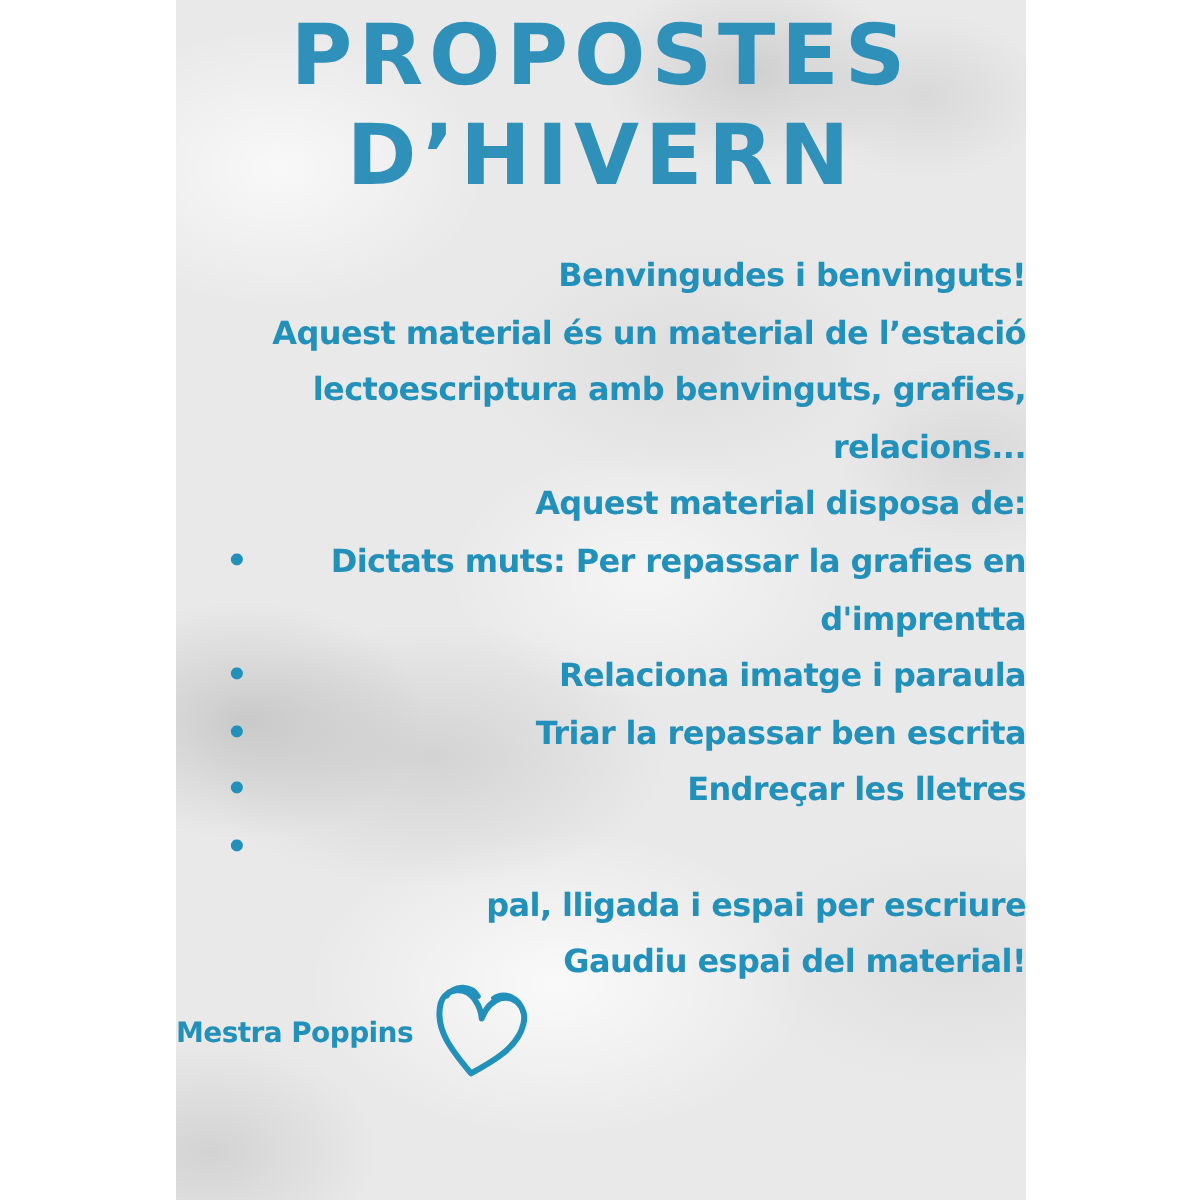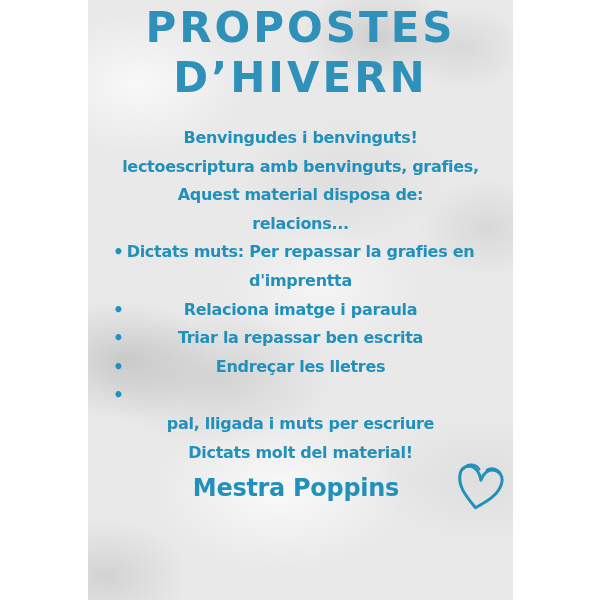--- a/index.html
+++ b/index.html
@@ -47,45 +47,43 @@
     line-height: 50px;
     letter-spacing: 3px;
     white-space: nowrap;
   }
   .body-text {
     margin-top: 21px;
     color: #2190ba;
     font-weight: bold;
     font-size: 16px;
     letter-spacing: -0.3px;
-    text-align: center;
+    text-align: right;
   }
   .line {
     position: relative;
     height: 28.6px;
     line-height: 28.6px;
     white-space: nowrap;
   }
   .bullet {
     position: absolute;
     left: 25px;
     top: 0;
     font-size: 17px;
   }
   .signature-row {
     margin-top: -4px;
     display: flex;
-    justify-content: flex-end;
     align-items: center;
     padding-right: 8px;
     color: #2190ba;
     font-weight: bold;
-    font-size: 24px;
+    font-size: 14px;
     letter-spacing: -0.3px;
-    gap: 48px;
   }
   .heart {
     width: 52px;
     height: 50px;
     margin-left: 6px;
     transform: rotate(10deg);
   }
 </style>
 </head>
 <body>
@@ -93,44 +91,45 @@
 <div class="canvas">
   <div class="poster">
 
     <div class="title">
       <div>PROPOSTES</div>
       <div>D’HIVERN</div>
     </div>
 
     <div class="body-text">
       <div class="line">Benvingudes i benvinguts!</div>
+      <div class="line">Aquest material és un material de l’estació</div>
       <div class="line">lectoescriptura amb benvinguts, grafies,</div>
+      <div class="line">relacions...</div>
       <div class="line">Aquest material disposa de:</div>
-      <div class="line">relacions...</div>
 
       <div class="line">
         <span class="bullet">•</span><span>Dictats muts: Per repassar la grafies en</span>
       </div>
       <div class="line">d'imprentta</div>
 
       <div class="line">
         <span class="bullet">•</span><span>Relaciona imatge i paraula</span>
       </div>
       <div class="line">
         <span class="bullet">•</span><span>Triar la repassar ben escrita</span>
       </div>
       <div class="line">
         <span class="bullet">•</span><span>Endreçar les lletres</span>
       </div>
       <div class="line">
         <span class="bullet">•</span>
       </div>
-      <div class="line">pal, lligada i muts per escriure</div>
+      <div class="line">pal, lligada i espai per escriure</div>
 
-      <div class="line">Dictats molt del material!</div>
+      <div class="line">Gaudiu espai del material!</div>
     </div>
 
     <div class="signature-row">
       <span>Mestra Poppins</span>
       <svg class="heart" viewBox="0 0 52 50" fill="none" xmlns="http://www.w3.org/2000/svg">
         <path d="M26 45 C 14 35, 4 26, 5 13 C 6 5, 16 2, 22 9 C 24 11, 25.5 13.5, 26.5 17 C 27.5 12, 30 7.5, 34 5.5 C 41 2.5, 48 8, 47.5 16 C 47 28, 36 37, 26 45 Z" stroke="#2190ba" stroke-width="3" stroke-linecap="round" stroke-linejoin="round"></path>
         <path d="M23 6.5 C 19 1.5, 10 2, 7.5 9" stroke="#2190ba" stroke-width="2.4" stroke-linecap="round"></path>
         <path d="M30.5 6 C 35 1.5, 44 3, 46 10" stroke="#2190ba" stroke-width="2.4" stroke-linecap="round"></path>
       </svg>
     </div>

